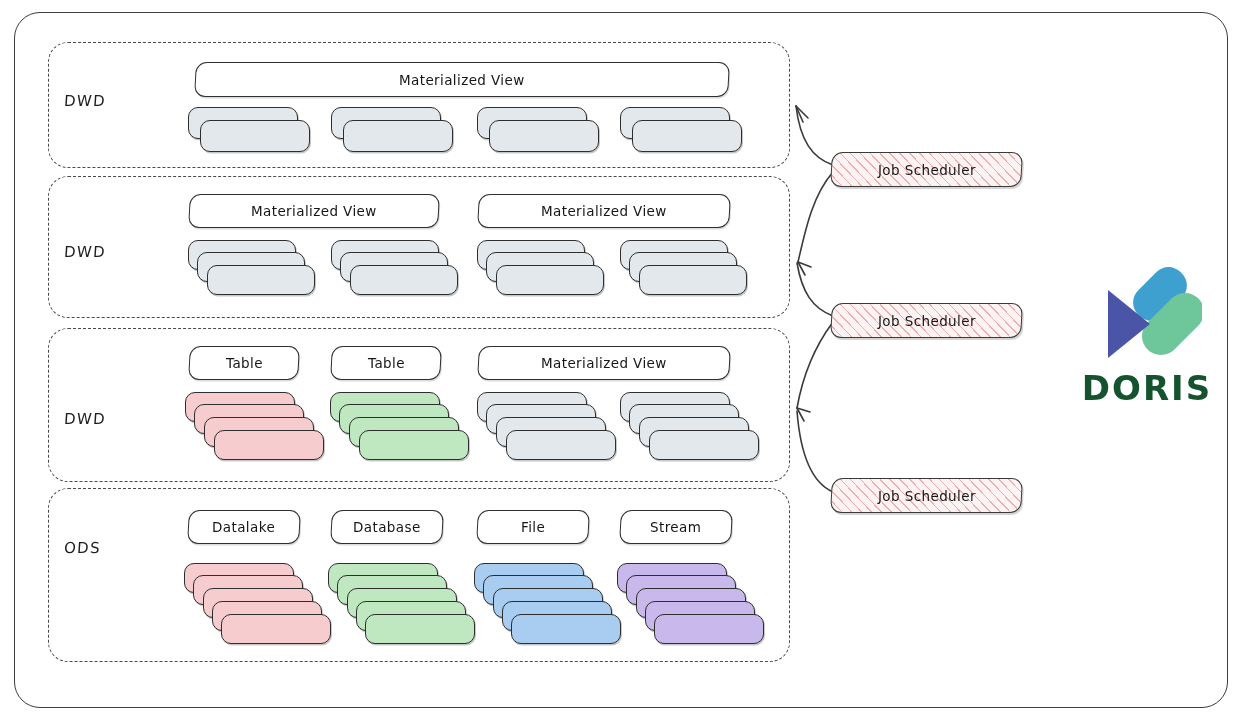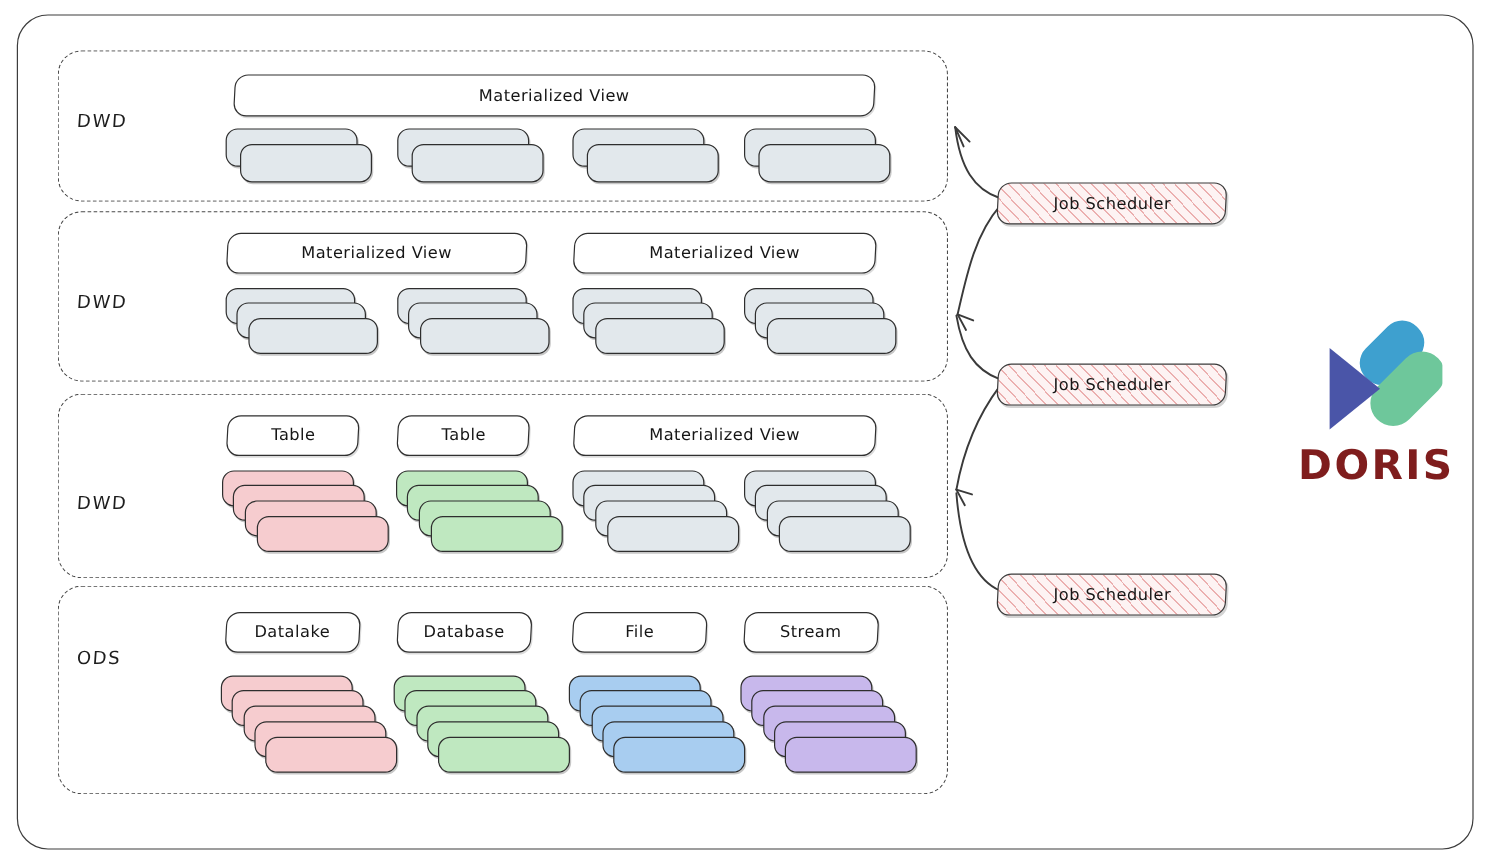--- a/index.html
+++ b/index.html
@@ -72,21 +72,21 @@
 
   
   .arrows{position:absolute;left:0;top:0;width:1254px;height:720px;pointer-events:none;}
 
   
   .logo-wrap{position:absolute;left:1062px;top:262px;width:170px;height:150px;}
   .logo-mark{position:absolute;left:30px;top:0px;width:110px;height:100px;}
   .logo-text{
     position:absolute;left:0;top:106px;width:170px;text-align:center;
     font-family:"DejaVu Sans",sans-serif;font-weight:bold;
-    font-size:34px;letter-spacing:2px;color:#7f1d1d;
+    font-size:34px;letter-spacing:2px;color:#14532d;
   }
 </style>
 </head>
 <body>
 
 <div id="stage">
 
   <div class="outer-frame"></div>
 
   <div class="layer-row" style="left:48px;top:42px;width:740px;height:124px;">

